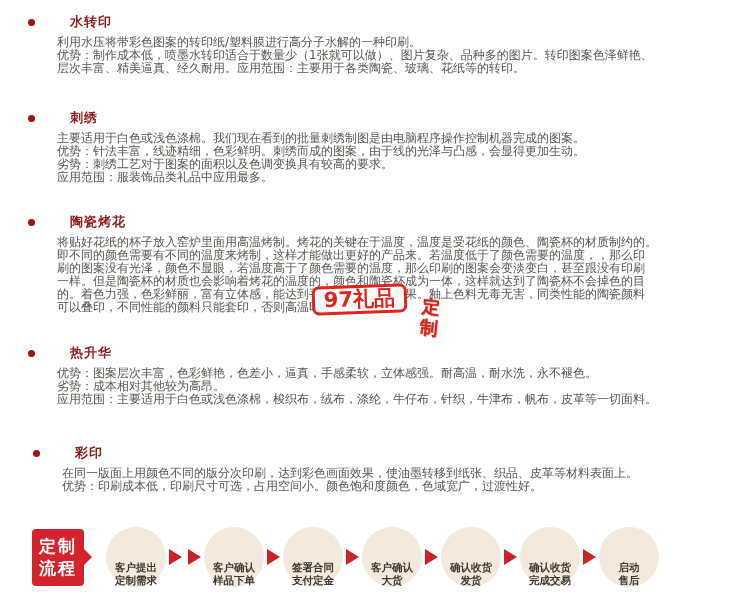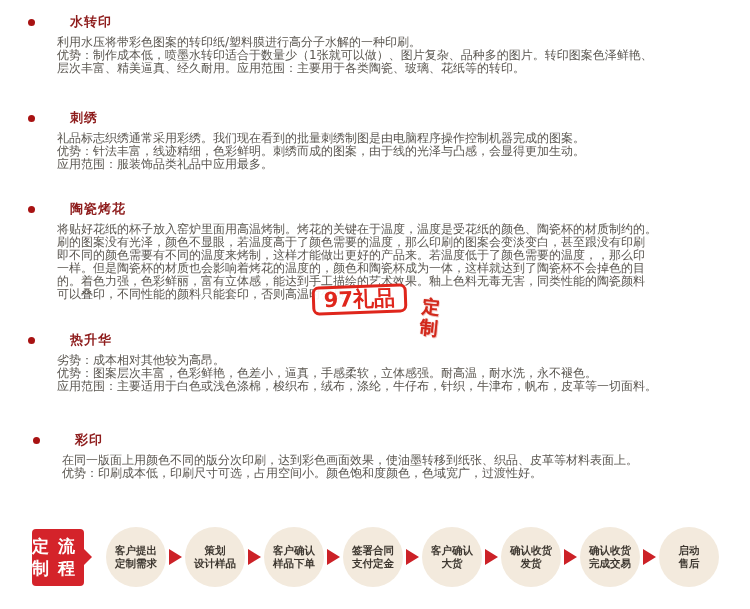--- a/index.html
+++ b/index.html
@@ -61,35 +61,35 @@
   
   .flow {
     position:absolute; left:32px; top:527px;
     display:flex; align-items:center;
   }
   .flow-box {
     position:relative;
     width:52px; height:57px;
     background:#d4232a; border-radius:4px;
     color:#ffffff; font-weight:bold; font-size:17px; line-height:22px;
-    display:flex; align-items:center; justify-content:center;
+    display:flex; flex-direction:column; align-items:center; justify-content:center;
     letter-spacing:2px;
     margin-right:22px;
     flex:0 0 auto;
   }
   .flow-box::after {
     content:""; position:absolute; right:-8px; top:50%; margin-top:-8px;
     width:0; height:0;
     border-top:8px solid transparent; border-bottom:8px solid transparent;
     border-left:8px solid #d4232a;
   }
   .step {
     width:60px; height:60px; border-radius:50%;
     background:#f3eadd;
-    display:flex; flex-direction:column; align-items:center; justify-content:center;
+    display:flex; flex-direction:column; align-items:center; justify-content:flex-end;
     color:#3e3831; font-weight:bold; font-size:10.5px; line-height:13px;
     text-align:center; flex:0 0 auto;
     white-space:nowrap;
   }
   .arrow {
     width:0; height:0; flex:0 0 auto;
     border-top:8px solid transparent; border-bottom:8px solid transparent;
     border-left:13px solid #cc2127;
     margin:0 3px;
   }
@@ -110,49 +110,50 @@
       <div class="line">层次丰富、精美逼真、经久耐用。应用范围：主要用于各类陶瓷、玻璃、花纸等的转印。</div>
     </div>
   </div>
 
   <div class="section s1">
     <div class="sec-head">
       <span class="bullet"></span>
       <span class="sec-title">刺绣</span>
     </div>
     <div class="sec-body">
-      <div class="line">礼品标志织绣通常采用彩绣。我们现在看到的批量刺绣制图是由电脑程序操作控制机器完成的图案。</div>
+      <div class="line">主要适用于白色或浅色涤棉。我们现在看到的批量刺绣制图是由电脑程序操作控制机器完成的图案。</div>
       <div class="line">优势：针法丰富，线迹精细，色彩鲜明。刺绣而成的图案，由于线的光泽与凸感，会显得更加生动。</div>
+      <div class="line">劣势：刺绣工艺对于图案的面积以及色调变换具有较高的要求。</div>
       <div class="line">应用范围：服装饰品类礼品中应用最多。</div>
     </div>
   </div>
 
   <div class="section s2">
     <div class="sec-head">
       <span class="bullet"></span>
       <span class="sec-title">陶瓷烤花</span>
     </div>
     <div class="sec-body">
       <div class="line">将贴好花纸的杯子放入窑炉里面用高温烤制。烤花的关键在于温度，温度是受花纸的颜色、陶瓷杯的材质制约的。</div>
+      <div class="line">即不同的颜色需要有不同的温度来烤制，这样才能做出更好的产品来。若温度低于了颜色需要的温度，，那么印</div>
       <div class="line">刷的图案没有光泽，颜色不显眼，若温度高于了颜色需要的温度，那么印刷的图案会变淡变白，甚至跟没有印刷</div>
-      <div class="line">即不同的颜色需要有不同的温度来烤制，这样才能做出更好的产品来。若温度低于了颜色需要的温度，，那么印</div>
       <div class="line">一样。但是陶瓷杯的材质也会影响着烤花的温度的，颜色和陶瓷杯成为一体，这样就达到了陶瓷杯不会掉色的目</div>
       <div class="line">的。着色力强，色彩鲜丽，富有立体感，能达到手工描绘的艺术效果。釉上色料无毒无害，同类性能的陶瓷颜料</div>
       <div class="line">可以叠印，不同性能的颜料只能套印，否则高温时变质。</div>
     </div>
   </div>
 
   <div class="section s3">
     <div class="sec-head">
       <span class="bullet"></span>
       <span class="sec-title">热升华</span>
     </div>
     <div class="sec-body">
+      <div class="line">优势：图案层次丰富，色彩鲜艳，色差小，逼真，手感柔软，立体感强。耐高温，耐水洗，永不褪色。</div>
       <div class="line">劣势：成本相对其他较为高昂。</div>
-      <div class="line">优势：图案层次丰富，色彩鲜艳，色差小，逼真，手感柔软，立体感强。耐高温，耐水洗，永不褪色。</div>
       <div class="line">应用范围：主要适用于白色或浅色涤棉，梭织布，绒布，涤纶，牛仔布，针织，牛津布，帆布，皮革等一切面料。</div>
     </div>
   </div>
 
   <div class="section s4">
     <div class="sec-head">
       <span class="bullet"></span>
       <span class="sec-title">彩印</span>
     </div>
     <div class="sec-body">
@@ -172,24 +173,20 @@
       <span>定制</span>
       <span>流程</span>
     </div>
 
     <div class="step">
       <span>客户提出</span>
       <span>定制需求</span>
     </div>
     <span class="arrow"></span>
 
-    <div class="step">
-      <span>策划</span>
-      <span>设计样品</span>
-    </div>
     <span class="arrow"></span>
 
     <div class="step">
       <span>客户确认</span>
       <span>样品下单</span>
     </div>
     <span class="arrow"></span>
 
     <div class="step">
       <span>签署合同</span>

